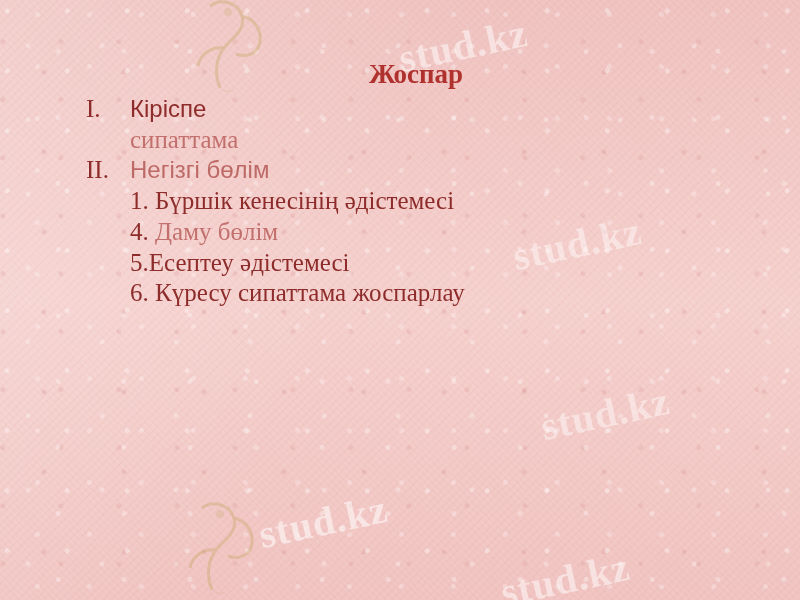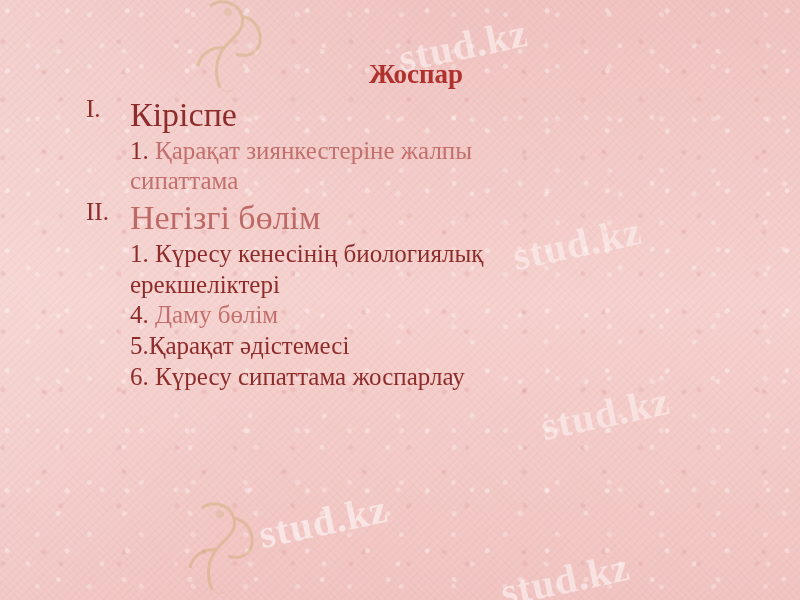--- a/index.html
+++ b/index.html
@@ -99,23 +99,23 @@
     align-items: flex-start;
     line-height: 1.23;
   }
   .o-num {
     flex: 0 0 44px;
     font-size: 25px;
     color: #8d2c2a;
     font-family: "Liberation Serif", serif;
   }
   .o-text {
-    font-size: 34px;
+    font-size: 24px;
     color: #8d2c2a;
-    font-family: Liberation Serif, serif;
+    font-family: Liberation Sans, sans-serif;
   }
   .sub {
     margin-left: 44px;
     font-size: 25px;
     color: #8d2c2a;
     line-height: 1.23;
     font-family: "Liberation Serif", serif;
   }
 
   
@@ -160,49 +160,42 @@
 
     <h1 class="plan-title">Жоспар</h1>
 
     <div class="outline">
 
       <div class="o-row">
         <span class="o-num">I.</span>
         <span class="o-text">Кіріспе</span>
       </div>
       <div class="sub">
-        <span>1.</span>
-        <span class="faded">Қарақат зиянкестеріне жалпы</span>
-      </div>
-      <div class="sub">
         <span class="faded">сипаттама</span>
       </div>
 
       <div class="o-row">
         <span class="o-num">II.</span>
         <span class="o-text faded2">Негізгі бөлім</span>
       </div>
 
       <div class="sub">
         <span>1.</span>
-        <span>Күресу кенесінің биологиялық</span>
-      </div>
-      <div class="sub">
-        <span>ерекшеліктері</span>
+        <span>Бүршік кенесінің әдістемесі</span>
       </div>
 
 
 
       <div class="sub">
         <span>4.</span>
         <span class="faded">Даму бөлім</span>
       </div>
 
       <div class="sub">
-        <span>5.</span><span>Қарақат әдістемесі</span>
+        <span>5.</span><span>Есептеу әдістемесі</span>
       </div>
 
       <div class="sub">
         <span>6.</span>
         <span>Күресу сипаттама жоспарлау</span>
       </div>
 
 
     </div>
   </div>

